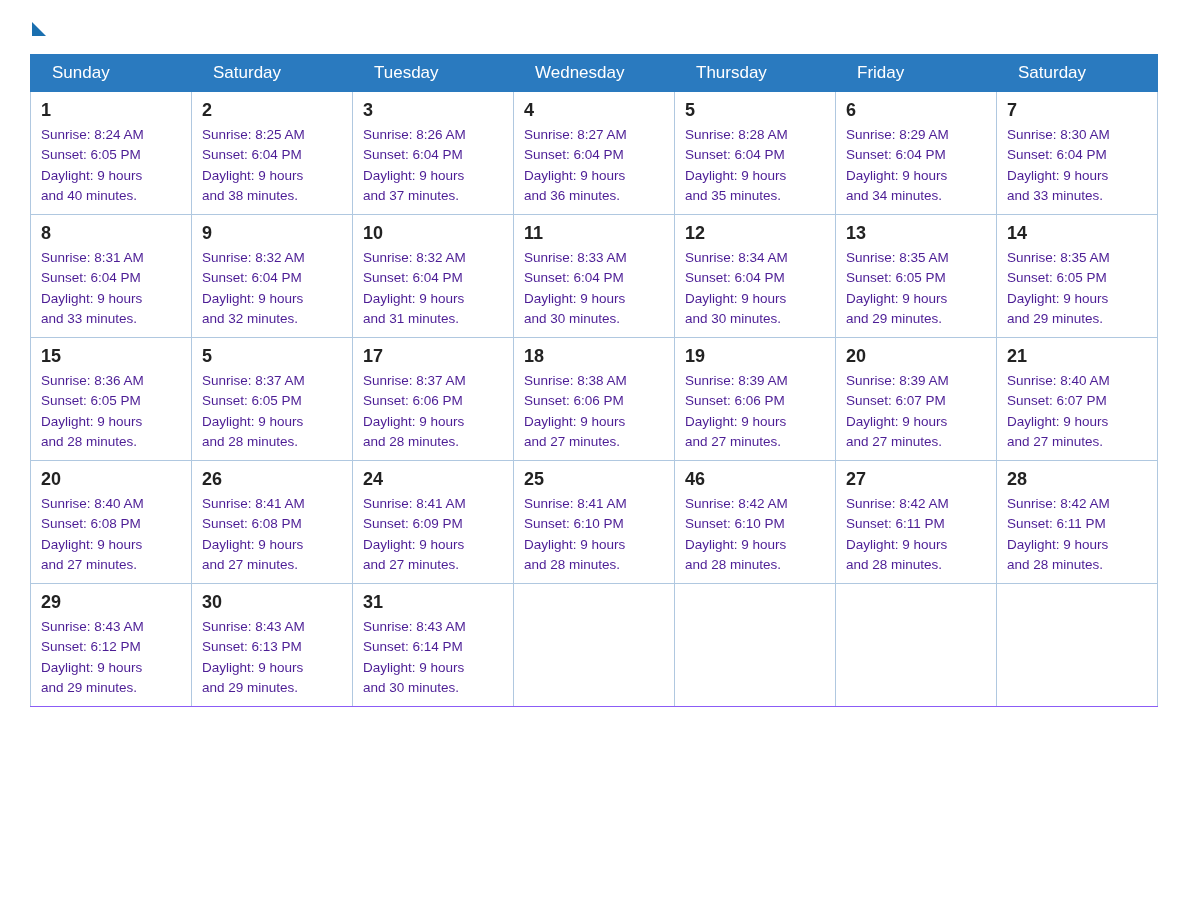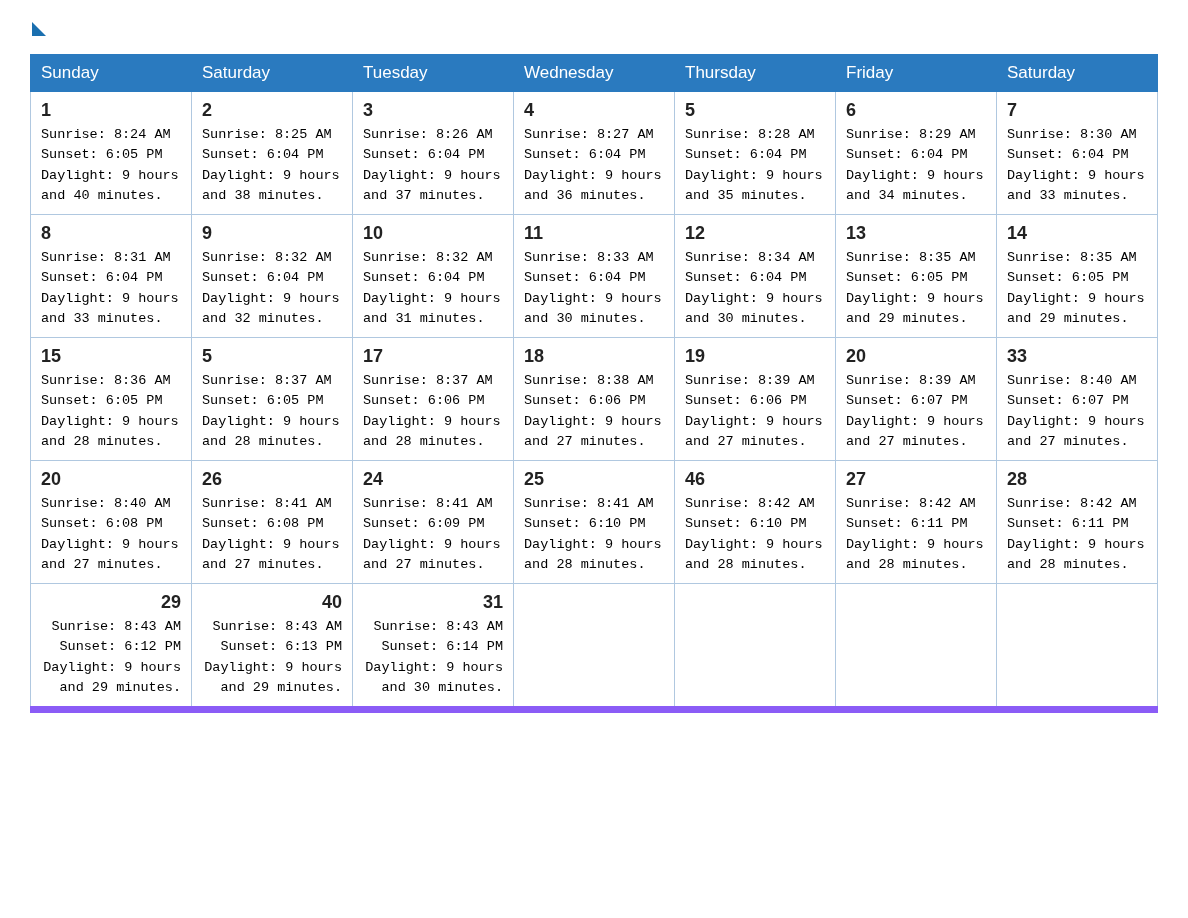--- a/index.html
+++ b/index.html
@@ -60,49 +60,47 @@
     .calendar {
       width: 100%;
       border-collapse: collapse;
       border: 1px solid #2a7abf;
     }
     .calendar th {
       background-color: #2a7abf;
       color: #fff;
       font-size: 17px;
       font-weight: normal;
-      padding: 8px 10px;
+      padding: 8px 21px;
       text-align: left;
       border: 1px solid #2a7abf;
     }
     .calendar td {
       vertical-align: top;
       padding: 8px 10px;
       border: 1px solid #b0c8e0;
       width: 14.28%;
       min-height: 100px;
     }
     .day-number {
       font-size: 18px;
       font-weight: bold;
       color: #222;
       margin-bottom: 4px;
     }
     .day-info {
       font-size: 13.5px;
-      color: #000000;
+      color: #4c1d95;
       line-height: 1.5;
-      font-family: Liberation Mono, monospace;
     }
     .empty-cell {
       background: #fff;
     }
     tr:last-child td {
-      border-bottom: 7px solid #8b5cf6;
-      text-align: right;
+      border-bottom: 1px solid #8b5cf6;
     }
   </style>
 </head>
 <body>
 
 <div class="header">
   <div class="logo-wrapper">
     <div class="logo-top-line">
       <span class="logo-text-general"></span>
       <div class="logo-triangle"></div>
@@ -207,21 +205,21 @@
       </td>
         <td>
         <div class="day-number">19</div>
         <div class="day-info">Sunrise: 8:39 AM<br>Sunset: 6:06 PM<br>Daylight: 9 hours<br>and 27 minutes.</div>
       </td>
         <td>
         <div class="day-number">20</div>
         <div class="day-info">Sunrise: 8:39 AM<br>Sunset: 6:07 PM<br>Daylight: 9 hours<br>and 27 minutes.</div>
       </td>
         <td>
-        <div class="day-number">33</div>
+        <div class="day-number">21</div>
         <div class="day-info">Sunrise: 8:40 AM<br>Sunset: 6:07 PM<br>Daylight: 9 hours<br>and 27 minutes.</div>
       </td>
       </tr>
       <tr>
         <td>
         <div class="day-number">20</div>
         <div class="day-info">Sunrise: 8:40 AM<br>Sunset: 6:08 PM<br>Daylight: 9 hours<br>and 27 minutes.</div>
       </td>
         <td>
         <div class="day-number">26</div>
@@ -247,21 +245,21 @@
         <div class="day-number">28</div>
         <div class="day-info">Sunrise: 8:42 AM<br>Sunset: 6:11 PM<br>Daylight: 9 hours<br>and 28 minutes.</div>
       </td>
       </tr>
       <tr>
         <td>
         <div class="day-number">29</div>
         <div class="day-info">Sunrise: 8:43 AM<br>Sunset: 6:12 PM<br>Daylight: 9 hours<br>and 29 minutes.</div>
       </td>
         <td>
-        <div class="day-number">40</div>
+        <div class="day-number">30</div>
         <div class="day-info">Sunrise: 8:43 AM<br>Sunset: 6:13 PM<br>Daylight: 9 hours<br>and 29 minutes.</div>
       </td>
         <td>
         <div class="day-number">31</div>
         <div class="day-info">Sunrise: 8:43 AM<br>Sunset: 6:14 PM<br>Daylight: 9 hours<br>and 30 minutes.</div>
       </td>
         <td class="empty-cell"></td>
         <td class="empty-cell"></td>
         <td class="empty-cell"></td>
         <td class="empty-cell"></td>

